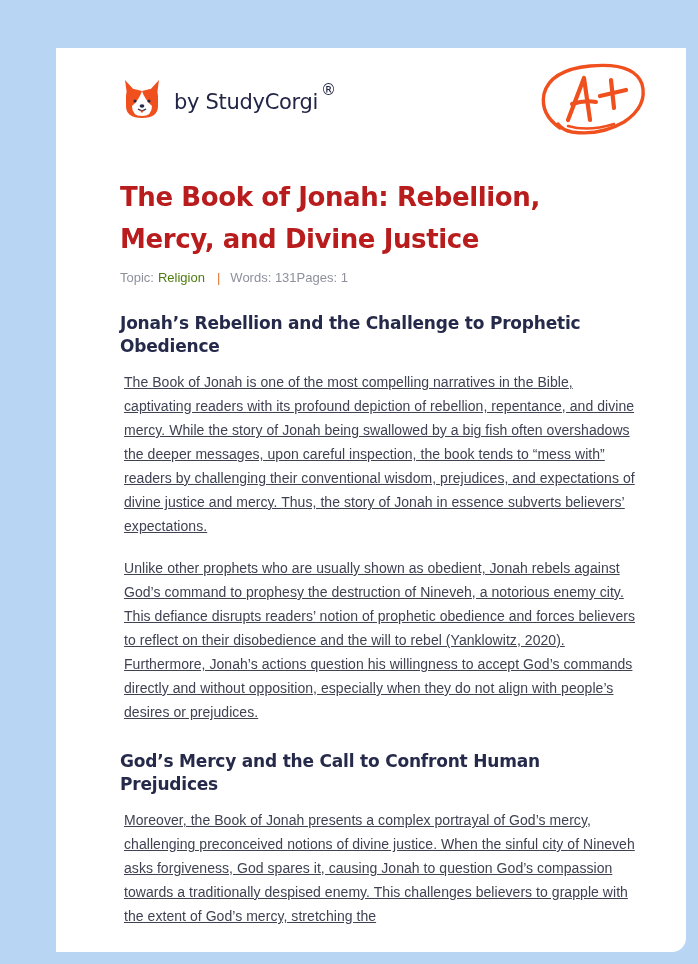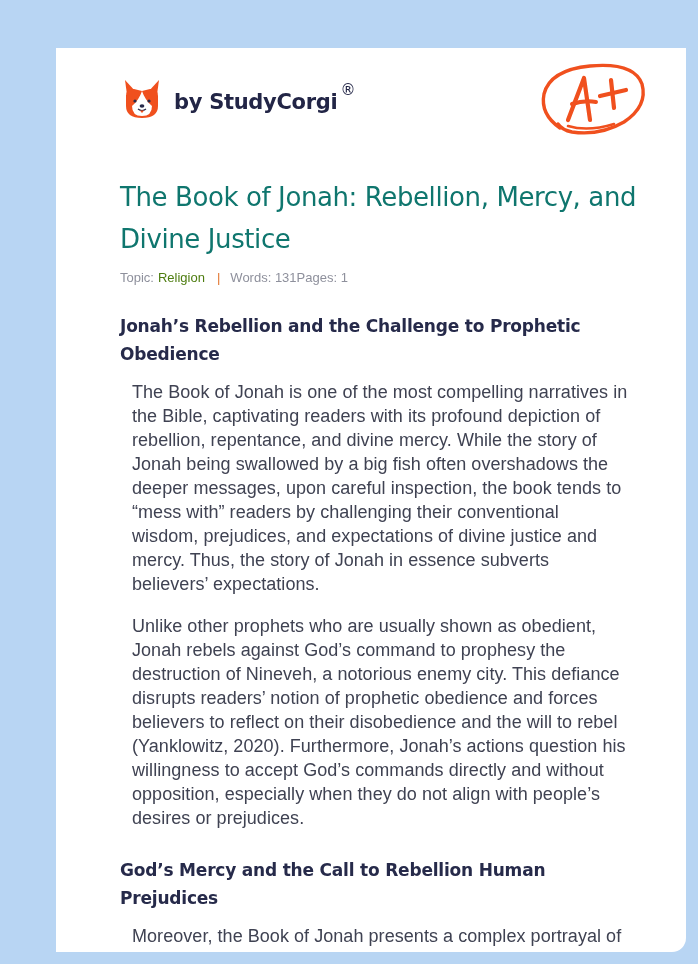--- a/index.html
+++ b/index.html
@@ -38,21 +38,21 @@
       display: flex;
       align-items: center;
     }
     .logo-mark {
       width: 40px;
       height: 44px;
     }
     .logo-text {
       margin-left: 12px;
       font-family: "DejaVu Sans", sans-serif;
-      font-weight: bold;
+      font-weight: normal;
       font-size: 21px;
       color: #222546;
       letter-spacing: -0.3px;
       position: relative;
       top: 4px;
     }
     .logo-reg {
       font-family: "DejaVu Sans", sans-serif;
       font-size: 15px;
       color: #222546;
@@ -69,24 +69,24 @@
     }
     .content {
       position: absolute;
       left: 64px;
       top: 128px;
       width: 520px;
     }
     .title {
       margin: 0;
       font-family: "DejaVu Sans", sans-serif;
-      font-weight: normal;
+      font-weight: bold;
       font-size: 26px;
       line-height: 42px;
-      color: #0f766e;
+      color: #b91c1c;
       letter-spacing: -0.4px;
     }
     .meta {
       margin-top: 8px;
       font-size: 13px;
       color: #8e909c;
       display: flex;
       align-items: center;
       height: 18px;
     }
@@ -98,30 +98,31 @@
       color: #e2742e;
       margin: 0 10px 0 12px;
     }
     .meta .pages {
     }
     .section-heading {
       margin: 26px 0 0 0;
       font-family: "DejaVu Sans", sans-serif;
       font-weight: bold;
       font-size: 17px;
-      line-height: 28px;
+      line-height: 23px;
       color: #262a4a;
       letter-spacing: -0.2px;
     }
     .paragraph {
-      margin: 12px;
-      font-size: 18px;
+      margin: 4px;
+      font-size: 14px;
       line-height: 24px;
       color: #3f4252;
       letter-spacing: 0.05px;
+      text-decoration: underline;
     }
     .section-heading + .paragraph {
       margin-top: 12px;
     }
     .paragraph + .paragraph {
       margin-top: 18px;
     }
   </style>
 </head>
 <body>
@@ -173,18 +174,18 @@
       <span class="pages">Pages: 1</span>
     </div>
 
     <section>
       <h2 class="section-heading">Jonah’s Rebellion and the Challenge to Prophetic Obedience</h2>
       <p class="paragraph">The Book of Jonah is one of the most compelling narratives in the Bible, captivating readers with its profound depiction of rebellion, repentance, and divine mercy. While the story of Jonah being swallowed by a big fish often overshadows the deeper messages, upon careful inspection, the book tends to “mess with” readers by challenging their conventional wisdom, prejudices, and expectations of divine justice and mercy. Thus, the story of Jonah in essence subverts believers’ expectations.</p>
       <p class="paragraph">Unlike other prophets who are usually shown as obedient, Jonah rebels against God’s command to prophesy the destruction of Nineveh, a notorious enemy city. This defiance disrupts readers’ notion of prophetic obedience and forces believers to reflect on their disobedience and the will to rebel (Yanklowitz, 2020). Furthermore, Jonah’s actions question his willingness to accept God’s commands directly and without opposition, especially when they do not align with people’s desires or prejudices.</p>
     </section>
 
     <section>
-      <h2 class="section-heading">God’s Mercy and the Call to Rebellion Human Prejudices</h2>
+      <h2 class="section-heading">God’s Mercy and the Call to Confront Human Prejudices</h2>
       <p class="paragraph">Moreover, the Book of Jonah presents a complex portrayal of God’s mercy, challenging preconceived notions of divine justice. When the sinful city of Nineveh asks forgiveness, God spares it, causing Jonah to question God’s compassion towards a traditionally despised enemy. This challenges believers to grapple with the extent of God’s mercy, stretching the</p>
     </section>
   </div>
 
 </div>
 
 </body></html>

